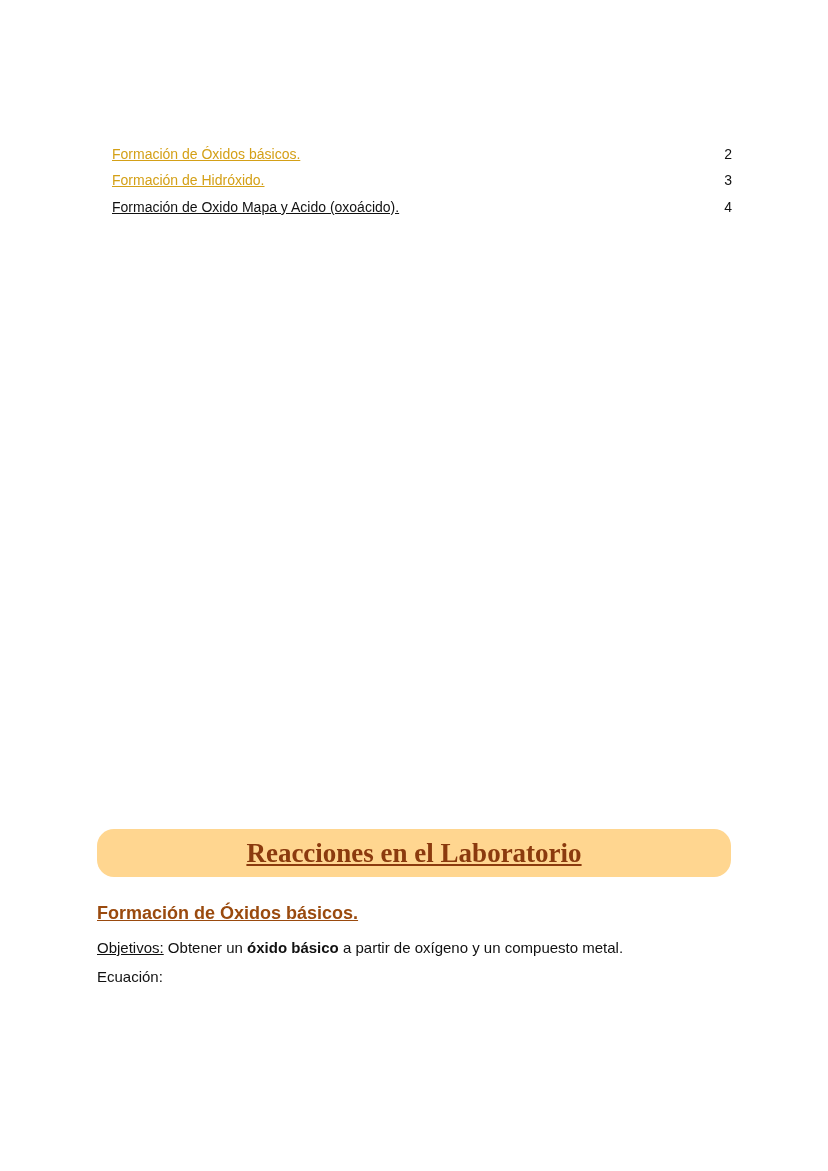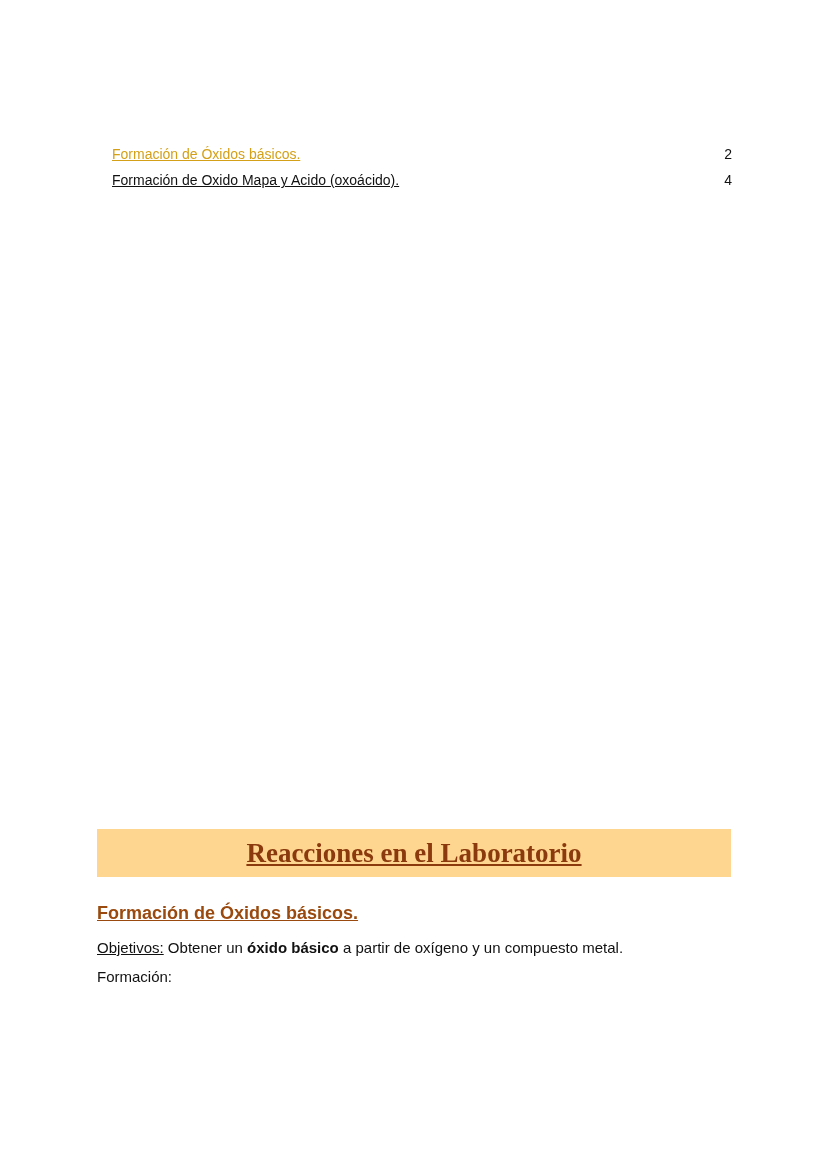--- a/index.html
+++ b/index.html
@@ -6,47 +6,51 @@
   body { width: 828px; height: 1171px; position: relative; overflow: hidden;
          font-family: "Liberation Sans", sans-serif; color: #000; }
   .toc { position: absolute; left: 112px; top: 146px; width: 620px; }
   .toc-row { display: flex; justify-content: space-between; align-items: baseline;
              height: 26.4px; font-size: 14px; }
   .toc-link { text-decoration: underline; }
   .toc-link.visited { color: #D4A017; }
   .toc-link.normal { color: #111; }
   .toc-page { color: #111; width: 20px; text-align: right; }
   .banner { position: absolute; left: 97px; top: 829px; width: 634px; height: 48px;
-            background: #FFD690; display: flex; align-items: center; justify-content: center; }
+            background: #FFD690; display: flex; align-items: center; justify-content: center; border-radius: 17px; }
   .banner-title { font-family: "Liberation Serif", serif; font-weight: bold; font-size: 27px;
                   color: #8B3A0E; text-decoration: underline; }
   .section { position: absolute; left: 97px; top: 900px; width: 640px; }
   .section-title { font-size: 18px; font-weight: bold; color: #9A4A0E; text-decoration: underline;
                    margin: 0 0 8px 0; height: 26px; line-height: 26px; }
   .para { font-size: 15px; line-height: 28.5px; color: #111; }
   .u { text-decoration: underline; }
   .b { font-weight: bold; }
 </style>
 </head>
 <body>
 
 <div class="toc">
   <div class="toc-row">
     <a class="toc-link visited">Formación de Óxidos básicos.</a>
     <span class="toc-page">2</span>
   </div>
   <div class="toc-row">
+    <a class="toc-link visited">Formación de Hidróxido.</a>
+    <span class="toc-page">3</span>
+  </div>
+  <div class="toc-row">
     <a class="toc-link normal">Formación de Oxido Mapa y Acido (oxoácido).</a>
     <span class="toc-page">4</span>
   </div>
 </div>
 
 <div class="banner">
   <span class="banner-title">Reacciones en el Laboratorio</span>
 </div>
 
 <div class="section">
   <div class="section-title">Formación de Óxidos básicos.</div>
   <div class="para">
     <span class="u">Objetivos:</span><span> Obtener un </span><span class="b">óxido básico</span><span> a partir de oxígeno y un compuesto metal.</span>
   </div>
-  <div class="para">Formación:</div>
+  <div class="para">Ecuación:</div>
 </div>
 
 </body></html>

